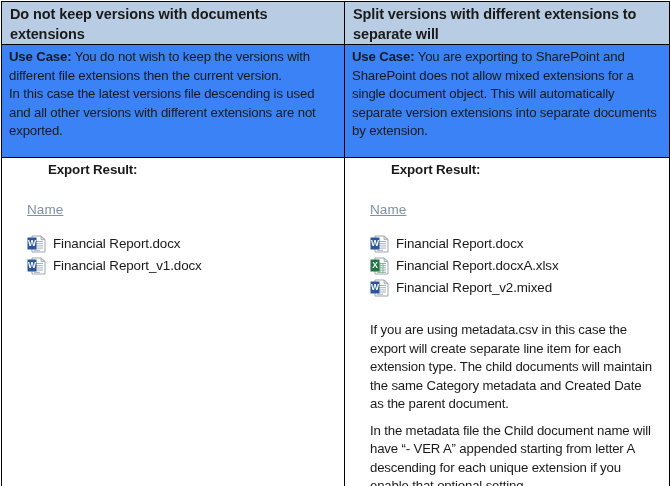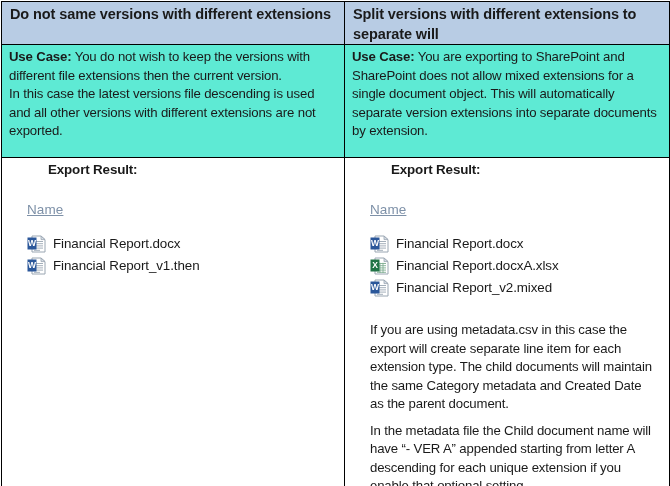--- a/index.html
+++ b/index.html
@@ -40,21 +40,21 @@
     font-size: 14.5px;
     font-weight: bold;
     line-height: 20px;
     padding: 2px 8px 0 8px;
     letter-spacing: -0.1px;
   }
 
   
   .usecase-cell {
     height: 112px;
-    background: #5eead4;
+    background: #3b82f6;
     margin-top: 27px;
   }
   .usecase-body {
     padding: 3px 7px 0 7px;
     font-size: 13.2px;
     line-height: 18.5px;
     letter-spacing: -0.15px;
   }
   .usecase-body p {
     margin: 0;
@@ -125,21 +125,21 @@
 
 <table class="comparison-table">
   <colgroup>
     <col class="col-left">
     <col class="col-right">
   </colgroup>
 
   <tbody>
       <tr>
     <td class="hdr-cell">
-      <div class="hdr-text">Do not same versions with different extensions</div>
+      <div class="hdr-text">Do not keep versions with documents extensions</div>
     </td>
     <td class="hdr-cell">
       <div class="hdr-text">Split versions with different extensions to separate will</div>
     </td>
   </tr>
 
   <tr>
     <td class="usecase-cell">
       <div class="usecase-body">
         <p><span class="lead">Use Case:</span><span> You do not wish to keep the versions with different file extensions then the current version.</span></p>
@@ -186,21 +186,21 @@
                   <line x1="7" y1="6.5" x2="16" y2="6.5"></line>
                   <line x1="7" y1="8.7" x2="16" y2="8.7"></line>
                   <line x1="7" y1="10.9" x2="16" y2="10.9"></line>
                   <line x1="7" y1="13.1" x2="16" y2="13.1"></line>
                   <line x1="7" y1="15.3" x2="13" y2="15.3"></line>
                 </g>
                 <rect x="0.5" y="2.5" width="9" height="12" fill="#2b579a"></rect>
                 <text x="5" y="11.4" font-family="'Liberation Sans',sans-serif" font-size="8.5" font-weight="bold" fill="#ffffff" text-anchor="middle">W</text>
               </svg>
             </span>
-            <span class="file-name">Financial Report_v1.then</span>
+            <span class="file-name">Financial Report_v1.docx</span>
           </li>
         </ul>
       </div>
     </td>
 
     <td class="result-cell">
       <div class="result-body">
         <p class="result-title">Export Result:</p>
         <div class="name-header">Name</div>
         <ul class="file-list">

